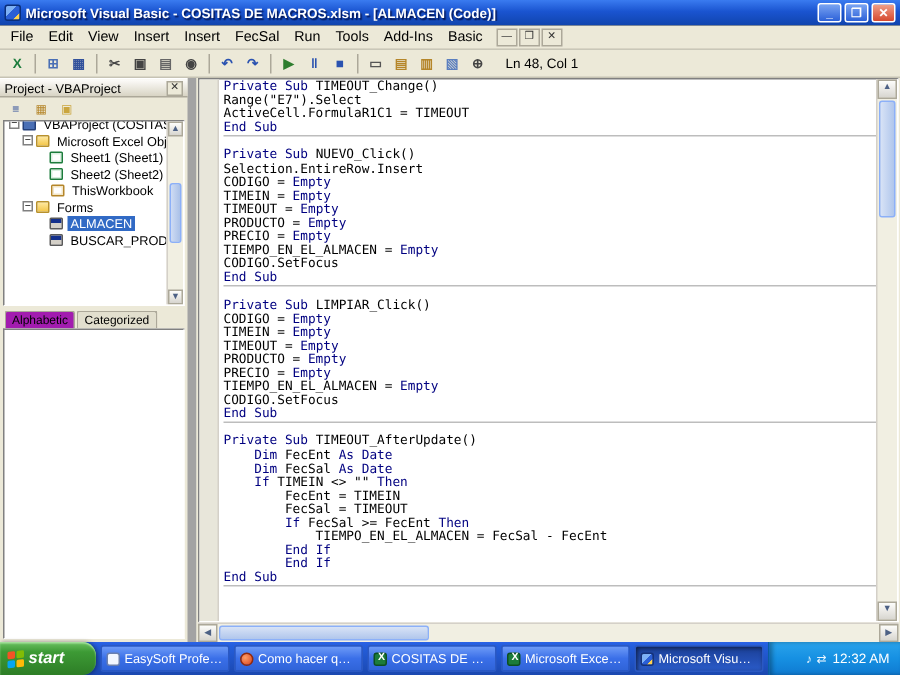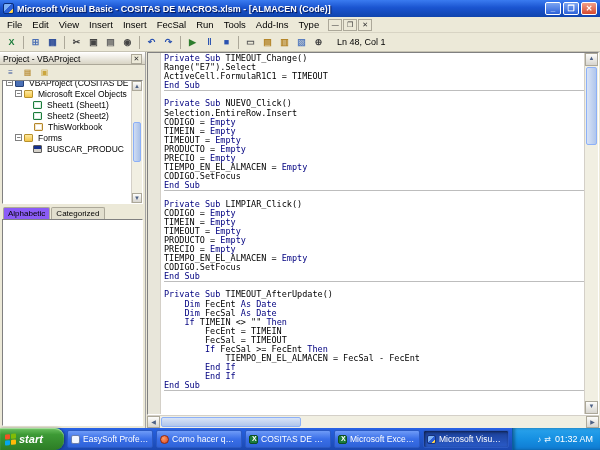--- a/index.html
+++ b/index.html
@@ -34,21 +34,21 @@
   
   .toolbar { height:19px; background:#ece9d8; display:flex; align-items:center; padding:0 3px;
     border-bottom:1px solid #c6c3b3; flex:0 0 auto; }
   .tb-btn { width:17px; height:16px; display:flex; align-items:center; justify-content:center;
     font-size:9px; font-weight:bold; border-radius:2px; }
   .tb-sep { width:1px; height:13px; background:#aca899; margin:0 3px; }
   .pos-label { font-size:9px; color:#000; margin-left:10px; white-space:nowrap; }
 
   
   .main { flex:1; display:flex; min-height:0; background:#ece9d8; }
-  .left { width:146px; flex:0 0 auto; display:flex; flex-direction:column; border-right:1px solid #a3a3a3; background:#ece9d8; }
+  .left { width:131px; flex:0 0 auto; display:flex; flex-direction:column; border-right:6px solid #a3a3a3; background:#ece9d8; }
   .panel-header { height:13px; display:flex; align-items:center; justify-content:space-between; padding:0 3px;
     font-size:8.5px; color:#000; background:linear-gradient(#fdfcfa,#d8d4c4); border-top:1px solid #fff; border-bottom:1px solid #aca899; }
   .panel-close { width:11px; height:10px; border:1px solid #aca899; background:#ece9d8; font-size:7px;
     line-height:8px; text-align:center; color:#333; }
   .proj-toolbar { height:14px; display:flex; align-items:center; gap:2px; padding:0 3px; }
   .mini-btn { width:15px; height:13px; display:flex; align-items:center; justify-content:center; font-size:8px; border:1px solid transparent; }
 
   .tree-box { height:124px; margin:1px 2px 2px 2px; background:#fff; border:1px solid; border-color:#808080 #fff #fff #808080;
     display:flex; overflow:hidden; }
   .tree-rows { flex:1; overflow:hidden; font-size:8.5px; margin-top:-4px; }
@@ -64,21 +64,21 @@
   .icon-form-icon { background:linear-gradient(#14308c 0 3px,#d4d0c8 3px); border:1px solid #5a5a5a; }
   .tree-label { padding:0 2px; }
   .tree-row.selected .tree-label { background:#316ac5; color:#fff; }
   .tree-scroll { width:11px; background:#f1efe2; border-left:1px solid #d4d0c8; display:flex; flex-direction:column; justify-content:space-between; }
   .scroll-arrow { height:10px; background:linear-gradient(#fdfdfb,#d7d5cf); border:1px solid #aca899; font-size:6px;
     line-height:8px; text-align:center; color:#4d6185; }
   .tree-thumb { flex:0 0 40px; margin:1px; background:linear-gradient(90deg,#cfdcf3,#aac1e8); border:1px solid #8cb0f8; border-radius:2px; }
 
   .props-tabs { height:13px; display:flex; align-items:flex-end; padding:0 3px; gap:1px; }
   .ptab { font-size:8px; padding:1px 4px; border:1px solid #aca899; border-bottom:none; background:#e2dfce; border-radius:2px 2px 0 0; }
-  .ptab.active { background:#8b5cf6; }
+  .ptab.active { background:#a21caf; }
   .props-list { flex:1; margin:0 2px 2px 2px; background:#fff; border:1px solid; border-color:#808080 #fff #fff #808080; }
 
   
   .codearea { flex:1; min-width:0; display:flex; flex-direction:column; background:#ece9d8; }
   .combos { height:16px; display:flex; gap:5px; padding:1px 3px 1px 3px; flex:0 0 auto; }
   .combo { flex:1; background:#fff; border:1px solid #7f9db9; display:flex; align-items:center; font-size:9px; padding-left:4px; }
   .combo .dd { margin-left:auto; width:13px; align-self:stretch; background:linear-gradient(#eef3fc,#cfddf6);
     border-left:1px solid #7f9db9; font-size:7px; display:flex; align-items:center; justify-content:center; color:#33508c; }
   .editor { flex:1; min-height:0; display:flex; background:#fff; border:1px solid; border-color:#808080 #fff #fff #808080; margin:0 1px; }
   .code-margin { width:13px; background:#e8e6da; border-right:1px solid #d4d0c8; flex:0 0 auto; }
@@ -142,21 +142,21 @@
     <span class="menu-items">
         <span class="menu-item">File</span>
         <span class="menu-item">Edit</span>
         <span class="menu-item">View</span>
         <span class="menu-item">Insert</span>
         <span class="menu-item">Insert</span>
         <span class="menu-item">FecSal</span>
         <span class="menu-item">Run</span>
         <span class="menu-item">Tools</span>
         <span class="menu-item">Add-Ins</span>
-        <span class="menu-item">Type</span>
+        <span class="menu-item">Basic</span>
       </span>
     <span class="mdi-btns">
       <span class="mdi-btn">—</span>
       <span class="mdi-btn">❐</span>
       <span class="mdi-btn">✕</span>
     </span>
   </div>
 
   <div class="toolbar">
     <span class="toolbar-icons" style="display:flex;align-items:center;">
@@ -222,20 +222,25 @@
             </div>
             <div class="tree-row" style="padding-left:22px">
               <span class="expander blank"></span>
               <span class="tree-icon icon-workbook-icon"></span>
               <span class="tree-label">ThisWorkbook</span>
             </div>
             <div class="tree-row" style="padding-left:12px">
               <span class="expander">−</span>
               <span class="tree-icon icon-folder-icon"></span>
               <span class="tree-label">Forms</span>
+            </div>
+            <div class="tree-row selected" style="padding-left:21px">
+              <span class="expander blank"></span>
+              <span class="tree-icon icon-form-icon"></span>
+              <span class="tree-label">ALMACEN</span>
             </div>
             <div class="tree-row" style="padding-left:21px">
               <span class="expander blank"></span>
               <span class="tree-icon icon-form-icon"></span>
               <span class="tree-label">BUSCAR_PRODUC</span>
             </div>
           </div>
         <div class="tree-scroll">
           <span class="scroll-arrow">▲</span>
           <span class="tree-thumb"></span>
@@ -299,17 +304,17 @@
         <div class="task active">
           <span class="task-icon icon-vb-icon"></span>
           <span class="task-label">Microsoft Visual Basic -...</span>
         </div>
       </div>
     <div class="tray">
       <span class="tray-icons" style="display:flex;gap:3px;">
           <span class="tray-icon">♪</span>
           <span class="tray-icon">⇄</span>
         </span>
-      <span>01:32 AM</span>
+      <span>12:32 AM</span>
     </div>
   </div>
 
 </div>
 
 </body></html>

